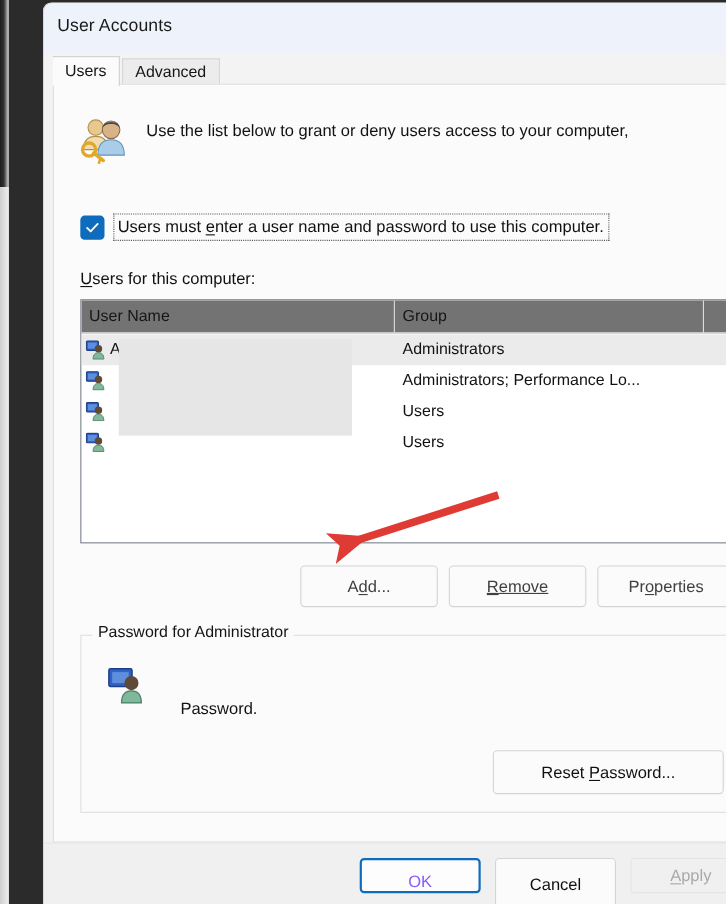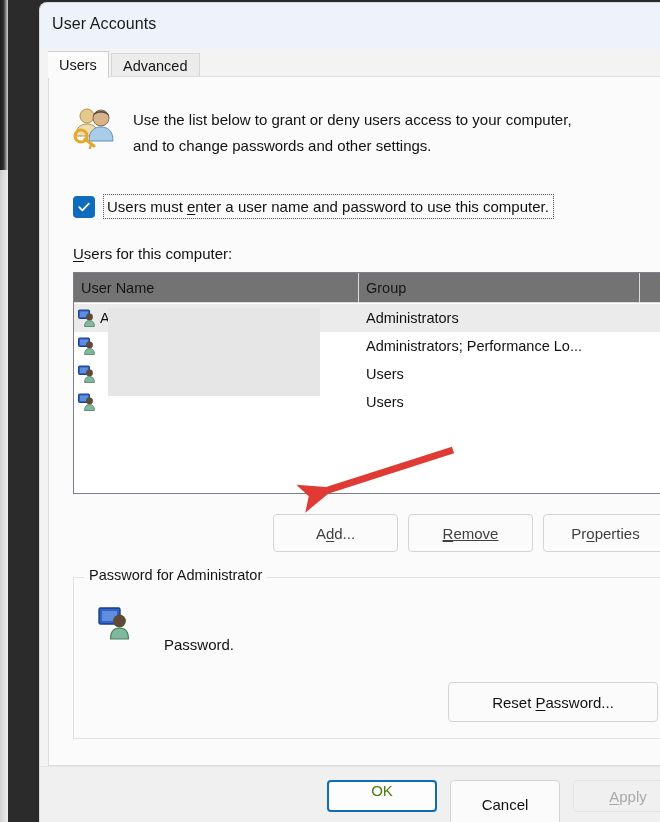--- a/index.html
+++ b/index.html
@@ -216,22 +216,22 @@
   }
 
   
   #bottombar {
     position: absolute; left: 0; top: 763px;
     width: 652px; height: 59px;
     background: #f0f0f0;
     border-top: 1px solid #e6e6e6;
   }
   #btn-ok     { left: 287px; top: 13px; width: 110px; height: 32px; position: absolute;
-                display:flex; align-items:flex-start; justify-content:center;
-                font-size:15px; color:#4d7c0f; background:#fdfdfd;
+                display:flex; align-items:flex-end; justify-content:center;
+                font-size:15px; color:#8b5cf6; background:#fdfdfd;
                 border:2px solid #0f6cbd; border-radius:4px; cursor:default; }
   #btn-cancel { left: 410px; top: 13px; width: 110px; height: 48px; position: absolute;
                 display:flex; align-items:center; justify-content:center;
                 font-size:15px; color:#111; background:#fbfbfb;
                 border:1px solid #d4d4d4; border-radius:4px; cursor:default; }
   #btn-apply  { left: 533px; top: 13px; width: 110px; height: 32px; position: absolute;
                 display:flex; align-items:center; justify-content:center;
                 font-size:15px; color:#a9a9a9; background:#f0f0f0;
                 border:1px solid #e4e4e4; border-radius:4px; cursor:default; }
 
@@ -280,21 +280,20 @@
         <path d="M22 13 C22 6 38 6 38 13 C38 9 36 6 30 6 C24 6 22 9 22 13 Z" fill="#4a4a4a"></path>
         <path d="M18 36 C18 25 24 22 30 22 C36 22 42 25 42 36 Z" fill="#a9cde8" stroke="#5f92b8" stroke-width="1"></path>
 
         <circle cx="10" cy="31" r="6" fill="none" stroke="#e0a92c" stroke-width="3"></circle>
         <path d="M14 34 L23 41" stroke="#e0a92c" stroke-width="3" stroke-linecap="round"></path>
         <path d="M20 40 L19 43" stroke="#e0a92c" stroke-width="2.4" stroke-linecap="round"></path>
       </svg>
     </div>
     <div id="desc-text">
       <span>Use the list below to grant or deny users access to your computer,</span><br>
-      <span>and to change passwords and other settings.</span>
     </div>
 
     <div id="cb-row">
       <div id="cb-box">
         <svg width="14" height="14" viewBox="0 0 14 14" aria-hidden="true">
           <path d="M2.2 7.2 L5.4 10.4 L11.8 3.6" stroke="#ffffff" stroke-width="1.7" fill="none" stroke-linecap="round" stroke-linejoin="round"></path>
         </svg>
       </div>
       <div id="cb-label">
         <span>Users must </span><u>e</u><span>nter a user name and password to use this computer.</span>

